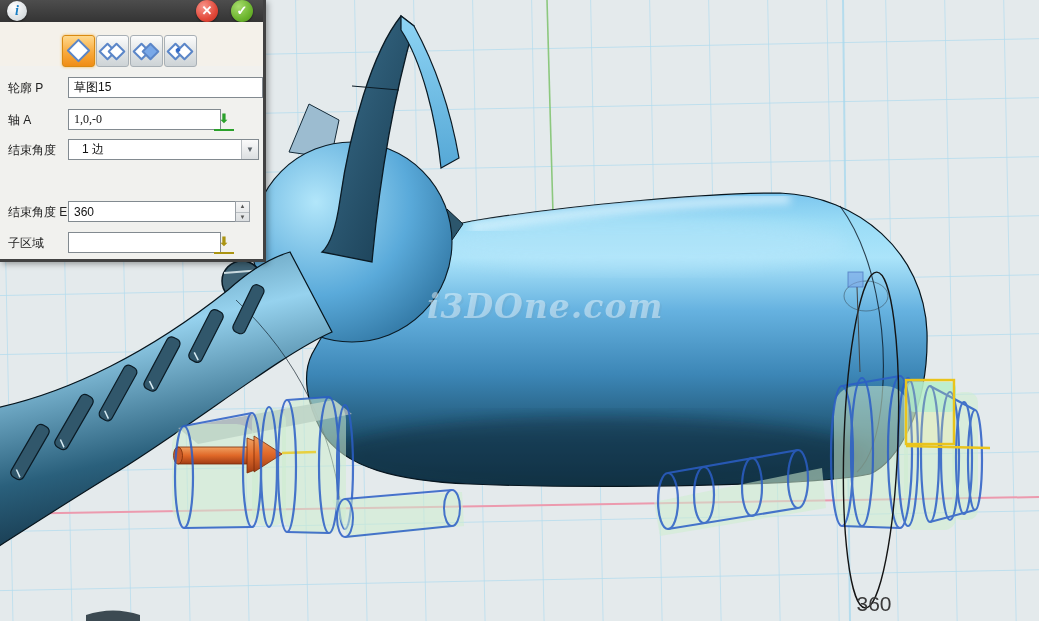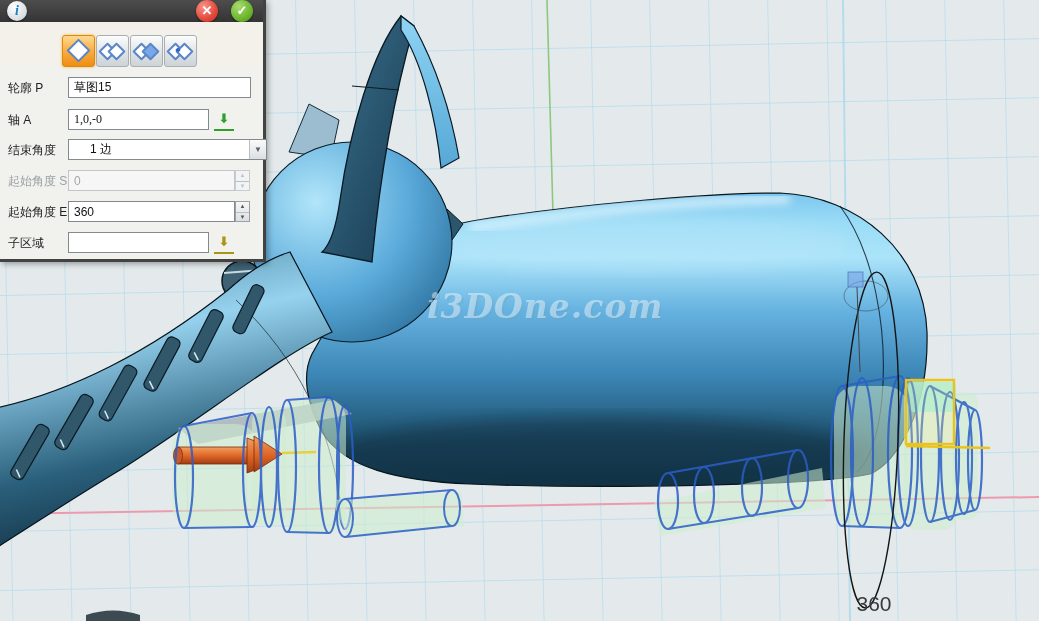--- a/index.html
+++ b/index.html
@@ -29,24 +29,24 @@
   .mbtn.sel{border:1px solid #d98a12;background:linear-gradient(#ffd98d,#f8a93c 55%,#ef8d15);
             box-shadow:0 0 3px #f3b64e;}
   .dia{position:absolute;background:#fff;border:2px solid #5b86c8;transform:rotate(45deg);border-radius:1px;}
 
   
   .row{position:absolute;left:0;width:100%;height:21px;}
   .flabel{position:absolute;left:8px;top:3px;font-size:12px;color:#222;}
   .row.dis .flabel{color:#9aa0a4;}
   .tin{position:absolute;top:0;height:19px;border:1px solid #828a90;background:#fff;
        font-size:12px;font-family:"Liberation Sans","DejaVu Sans",sans-serif;
-       padding:0 0 0 5px;color:#111;box-sizing:content-box;}
+       padding:0 12px 0 5px;color:#111;box-sizing:content-box;}
   .tin:disabled{background:#f6f6f6;color:#a6a6a6;border-color:#c3c6c9;}
   .combo{position:absolute;top:0;height:19px;border:1px solid #828a90;background:#fff;
-         font-size:12px;line-height:19px;padding-left:21px;color:#111;cursor:pointer;}
+         font-size:12px;line-height:19px;padding-left:13px;color:#111;cursor:pointer;}
   .combo .arrow{position:absolute;right:0;top:0;width:16px;height:100%;border-left:1px solid #b9bec2;
                 background:linear-gradient(#fafafa,#dcdfe1);color:#5a6268;font-size:8px;
                 text-align:center;line-height:19px;}
   .spin{position:absolute;top:0;width:15px;height:21px;border:1px solid #9aa0a6;box-sizing:border-box;
         background:linear-gradient(#f6f6f6,#dcdfe1);cursor:pointer;}
   .spin span{position:absolute;left:0;width:100%;height:50%;font-size:6px;color:#555;
              text-align:center;line-height:9px;}
   .spin .dn{top:50%;border-top:1px solid #b9bec2;}
   .row.dis .spin{border-color:#c9cccf;background:#f2f3f4;}
   .row.dis .spin span{color:#c0c4c7;}
@@ -291,31 +291,23 @@
     </div>
 
     <div class="row" style="top:139px">
       <span class="flabel">结束角度</span>
       <div class="combo" style="left:68px;width:176px">
         <span>1 边</span>
         <span class="arrow">▼</span>
       </div>
     </div>
 
-    <div class="row dis" style="top:170px">
-      <span class="flabel">起始角度 S</span>
-      <input class="tin" disabled="" style="left: 68px; width: 160px;" value="0">
-      <div class="spin" style="left:235px">
-        <span class="up">▲</span>
-        <span class="dn">▼</span>
-      </div>
-    </div>
 
     <div class="row" style="top:201px">
-      <span class="flabel">起始角度 E</span>
+      <span class="flabel">结束角度 E</span>
       <input class="tin" style="left: 68px; width: 160px;" value="360">
       <div class="spin" style="left:235px">
         <span class="up">▲</span>
         <span class="dn">▼</span>
       </div>
     </div>
 
     <div class="row" style="top:232px">
       <span class="flabel">子区域</span>
       <input class="tin" style="left: 68px; width: 134px;" value="">

